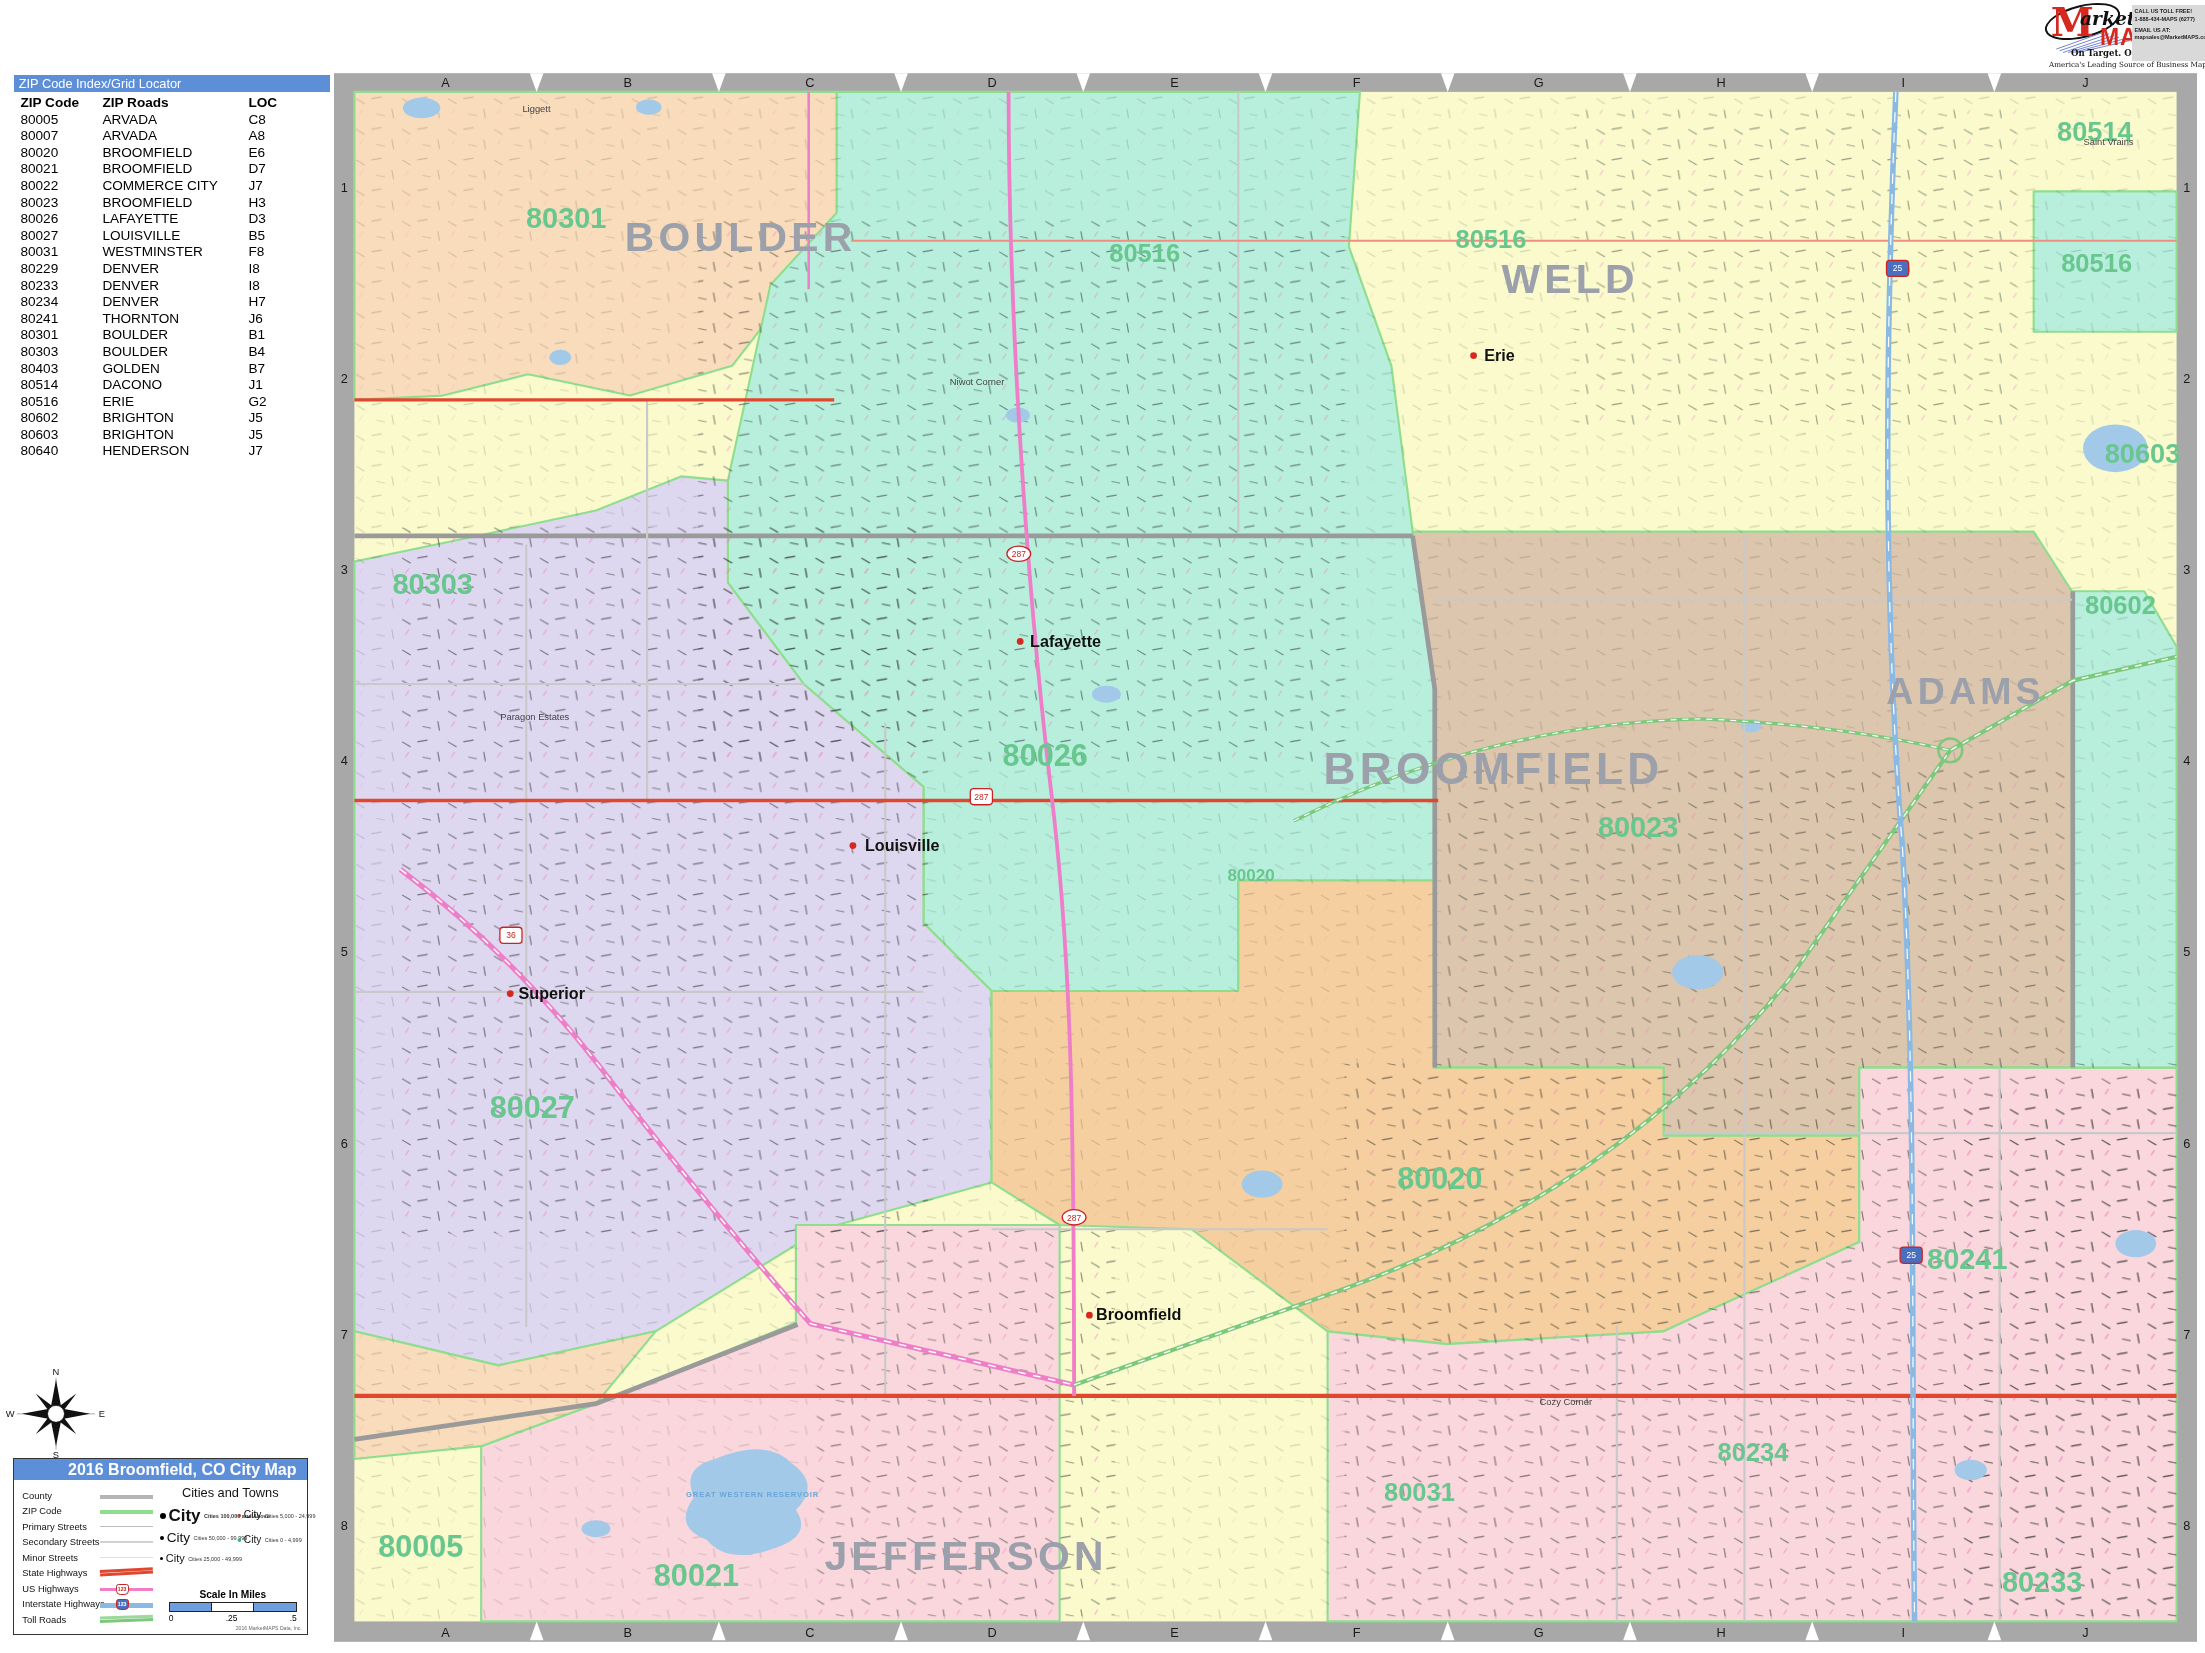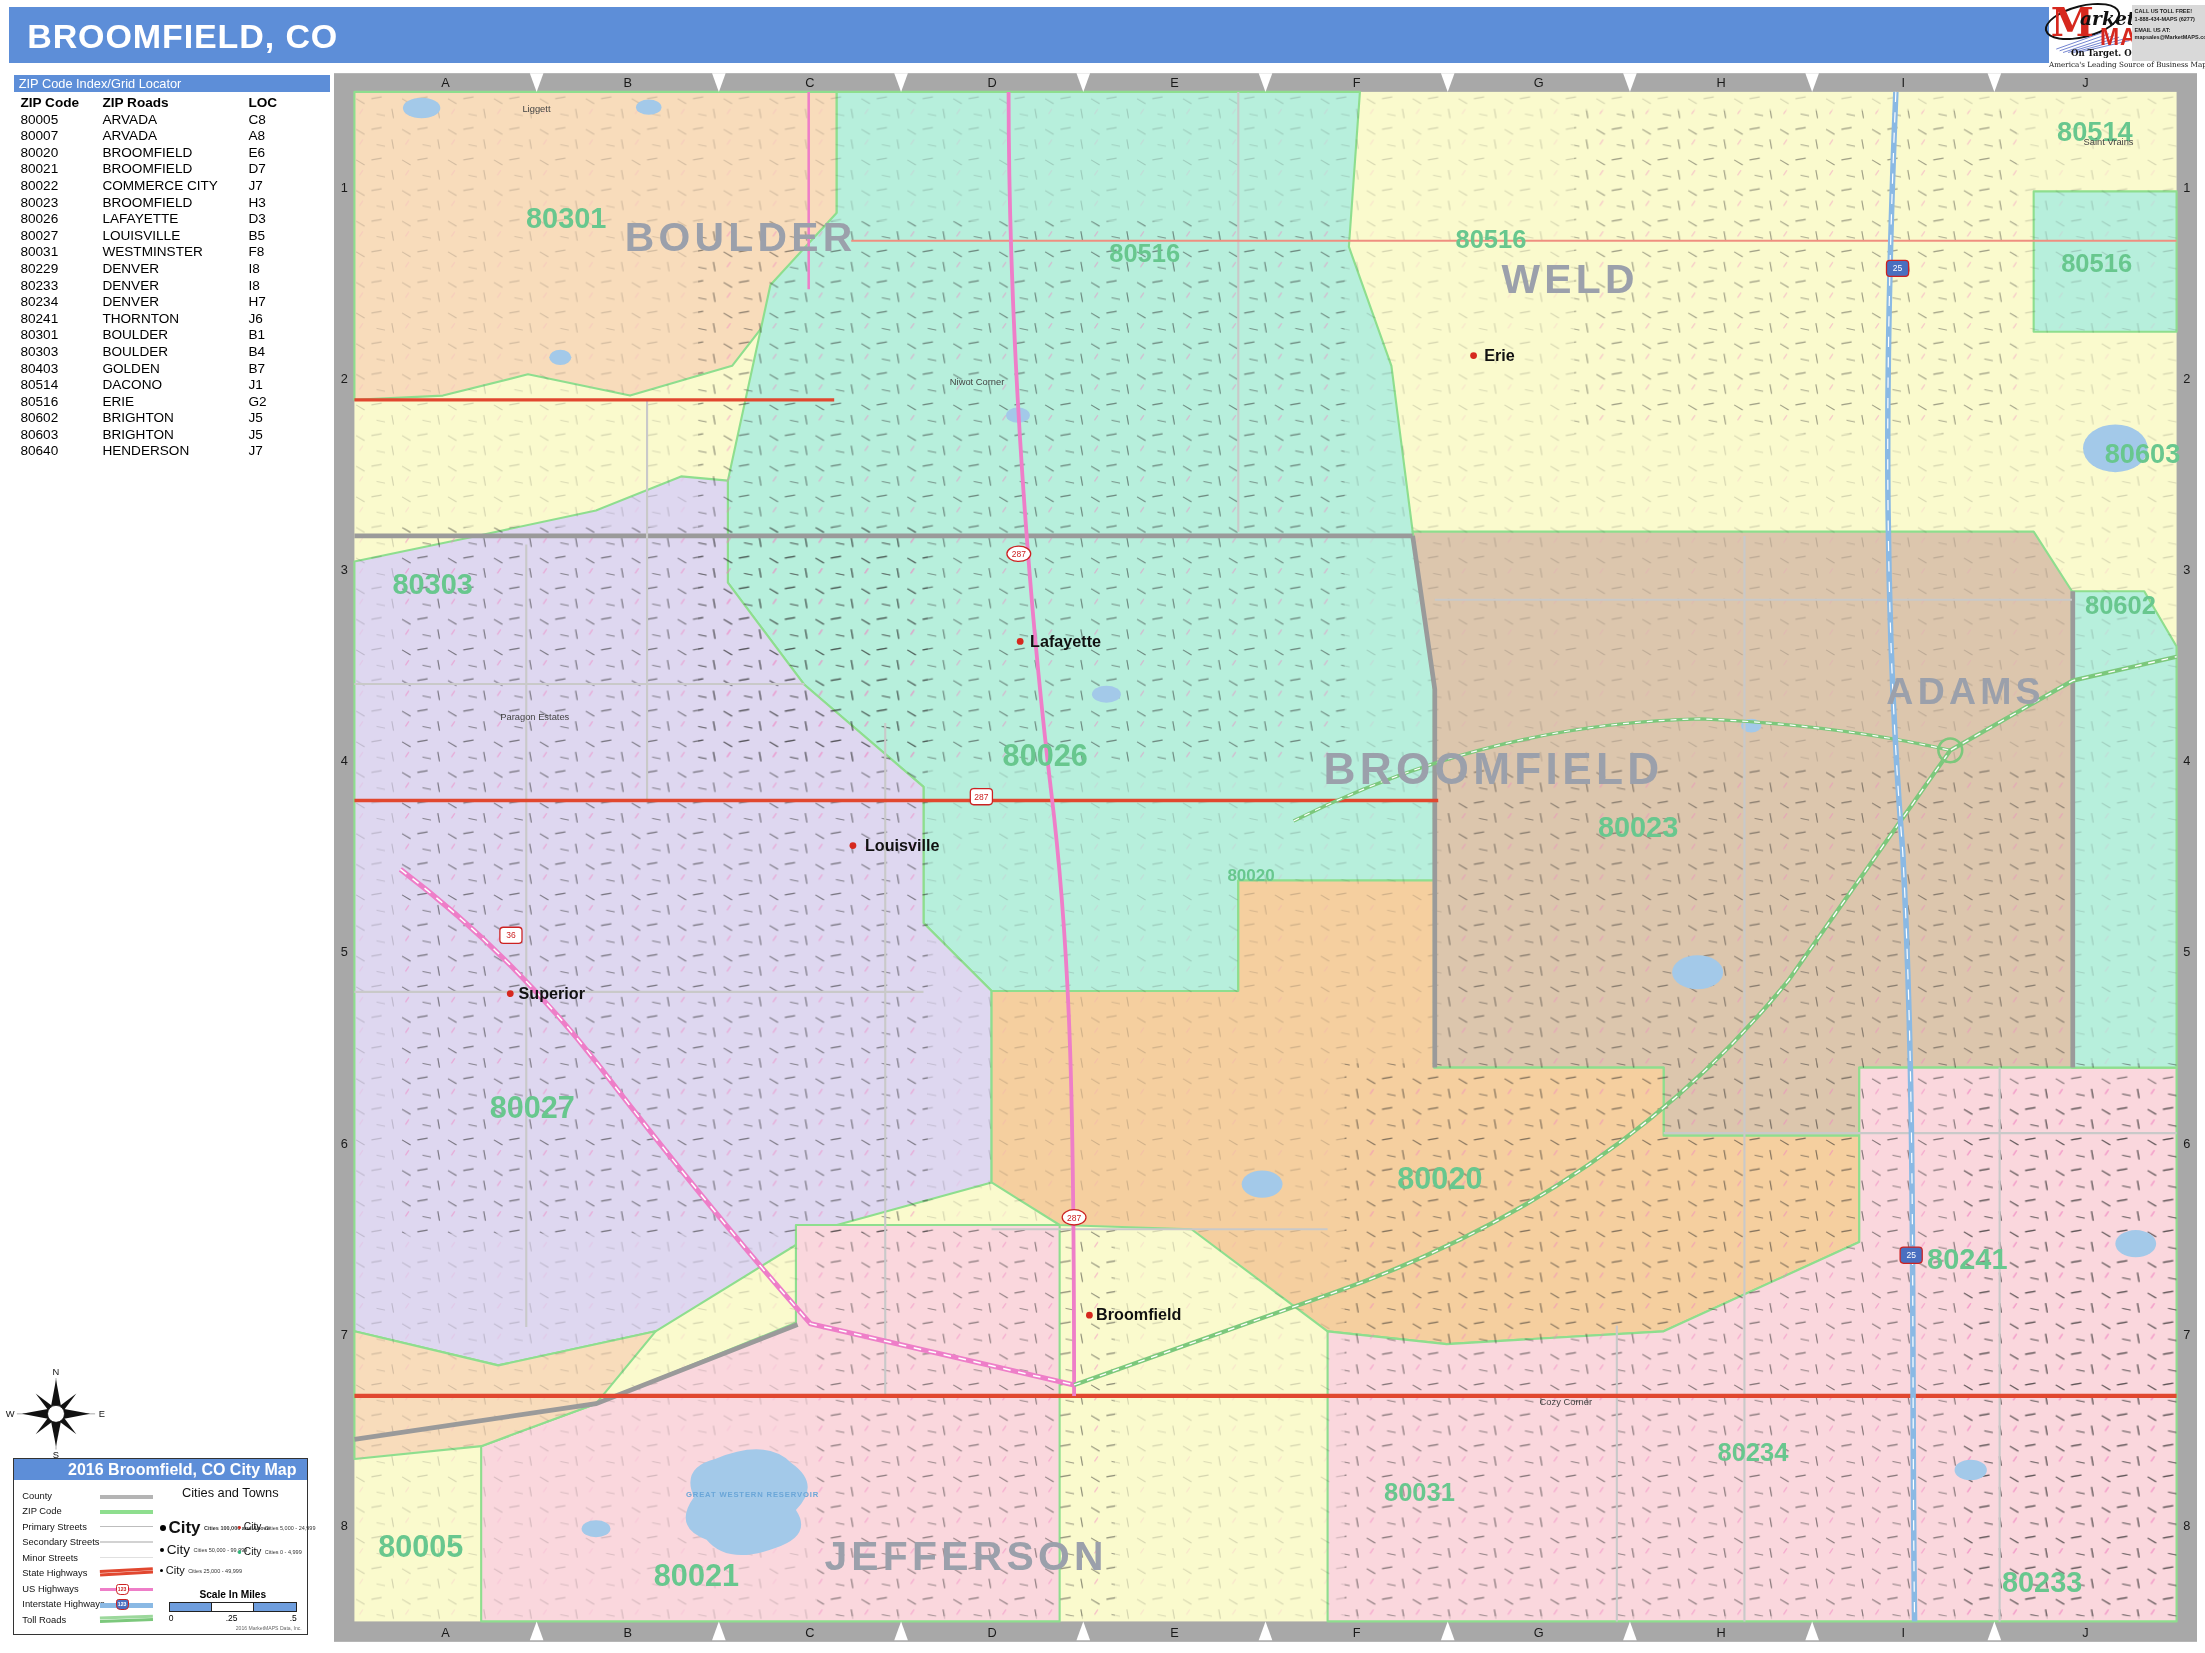--- a/index.html
+++ b/index.html
@@ -43,21 +43,21 @@
   .smp-sec{height:1.7px;background:#d2d2d2;}
   .smp-min{height:1.3px;background:#e0e0e0;}
   .smp-state{height:2.6px;background:#e1472f;box-shadow:0 -3.4px 0 #e1472f;transform:rotate(-3deg);}
   .smp-us{height:3.4px;background:#ee7ec8;}
   .smp-int{height:4.3px;background:#8ab9e4;}
   .smp-toll{height:2.6px;background:#7cc87c;box-shadow:0 -3.4px 0 #9cd89c;transform:rotate(-2deg);}
   .shield{position:absolute;left:15.3px;top:-4.3px;width:11px;height:9.4px;background:#fff;border:1.3px solid #c22;
           border-radius:2.6px 2.6px 4.3px 4.3px;font-size:5.1px;color:#c22;text-align:center;line-height:9.4px;font-weight:bold;}
   .shield.blue{background:#4a6fc0;border-color:#c22;color:#fff;}
   .lg-right{position:absolute;left:146px;top:25.5px;width:141px;}
-  .ct-title{font-size:12.8px;color:#111;text-align:center;margin-bottom:15px;}
+  .ct-title{font-size:12.8px;color:#111;text-align:center;margin-bottom:3px;}
   .ct-grid{position:relative;height:68px;}
   .ct-e{position:absolute;white-space:nowrap;color:#111;}
   .ct-e .dot{display:inline-block;border-radius:50%;background:#000;vertical-align:middle;margin-right:2.6px;}
   .ct-e .desc{font-size:5.5px;color:#333;margin-left:3.4px;vertical-align:middle;}
   .scale-wrap{position:absolute;left:155px;top:102px;width:128px;color:#000000;margin-top:28px;}
   .scale-title{font-size:10.2px;font-weight:bold;text-align:center;}
   .scale-bar{position:relative;height:8.5px;border:0.9px solid #222;margin-top:1.7px;display:flex;}
   .scale-bar .s1{flex:1;background:#6f9ede;}
   .scale-bar .s2{flex:1;background:#fff;border-left:0.9px solid #222;border-right:0.9px solid #222;}
   .scale-bar .s3{flex:1;background:#6f9ede;}
@@ -69,23 +69,20 @@
   .zip-lbl{fill:#68c78e;font-weight:bold;}
   .city-lbl{fill:#111;font-weight:bold;font-size:19px;}
   .minor-lbl{fill:#444;font-size:11px;}
   .lake-lbl{fill:#6aa6d8;font-size:9px;font-weight:bold;letter-spacing:1px;}
   .grid-lbl{fill:#1a1a1a;font-size:15px;}
 </style>
 </head>
 <body>
 <div id="page">
 
-<div class="title-bar">
-  <div class="t">BROOMFIELD, CO</div>
-</div>
 
 <div class="logo-box">
   <div class="logo-art">
     <div class="logo-ellipse"></div>
     <svg width="77" height="25.5" style="position:absolute;left:6.8px;top:25.5px;" viewBox="0 0 90 30">
       <g stroke="#5b6fc9" stroke-width="1">
         <line x1="0" y1="26" x2="56" y2="6"></line>
             <line x1="4" y1="28" x2="62" y2="8"></line>
         <line x1="8" y1="30" x2="68" y2="10"></line>
             <line x1="14" y1="30" x2="74" y2="12"></line>

